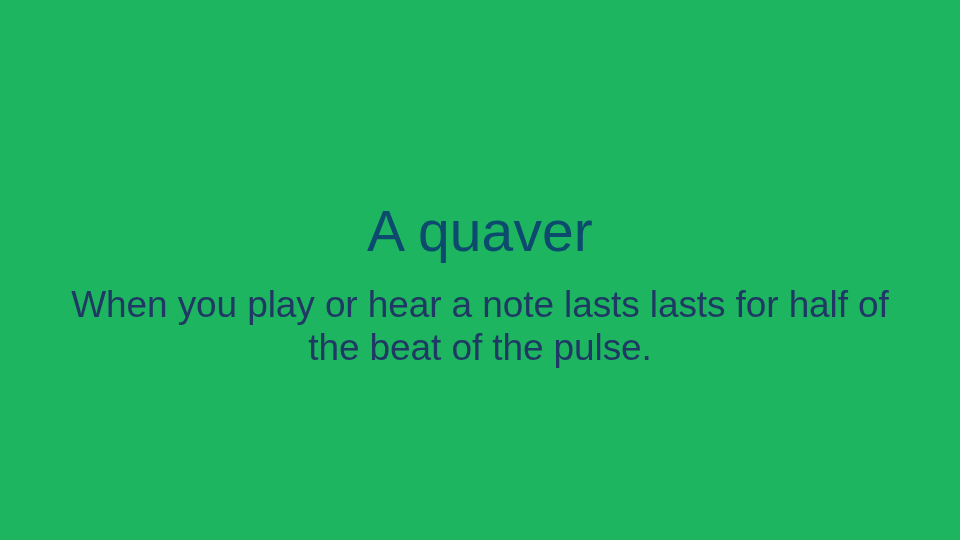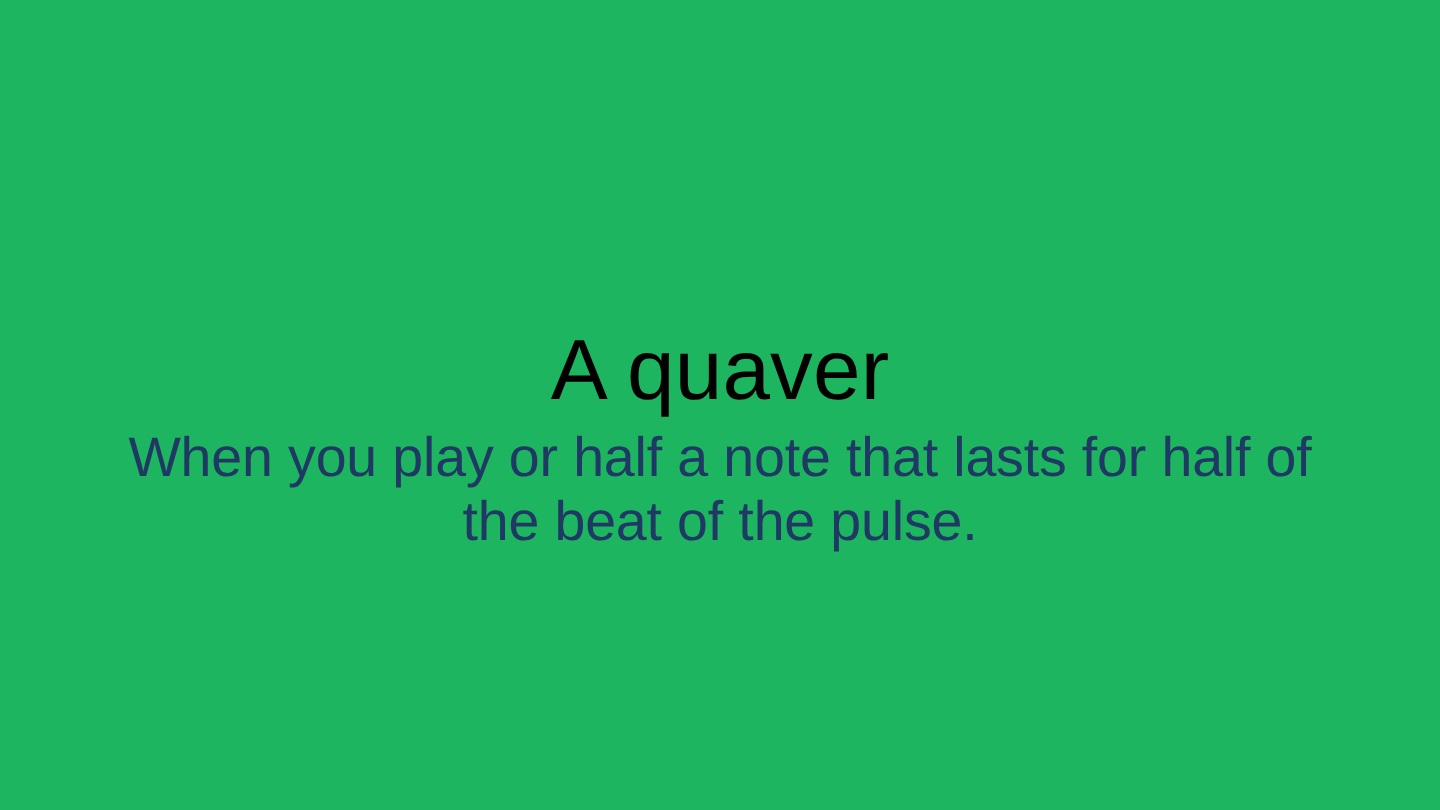--- a/index.html
+++ b/index.html
@@ -56,16 +56,16 @@
     line-height: 43px;
     letter-spacing: -0.1px;
     margin: 0;
   }
 </style>
 </head>
 <body>
 
 <div id="slide" style="background: rgb(29, 181, 95);">
   <div id="slide-content">
-    <h1 id="slide-title" style="color: #000000; margin-top: 16px;">A quaver</h1>
-    <p id="slide-subtitle" style="color: rgb(31, 56, 100);">When you play or half a note that lasts for half of the beat of the pulse.</p>
+    <h1 id="slide-title" style="color: #0c4a6e;">A quaver</h1>
+    <p id="slide-subtitle" style="color: rgb(31, 56, 100);">When you play or hear a note lasts lasts for half of the beat of the pulse.</p>
   </div>
 </div>
 
 </body></html>

